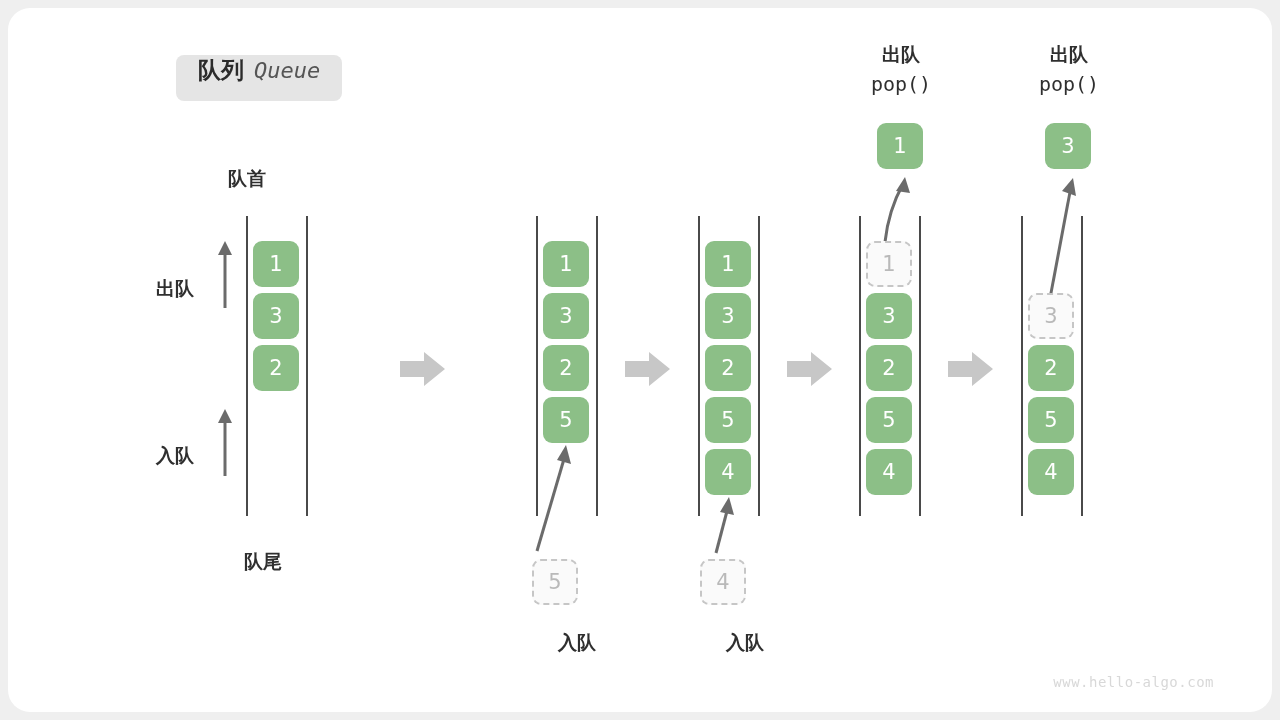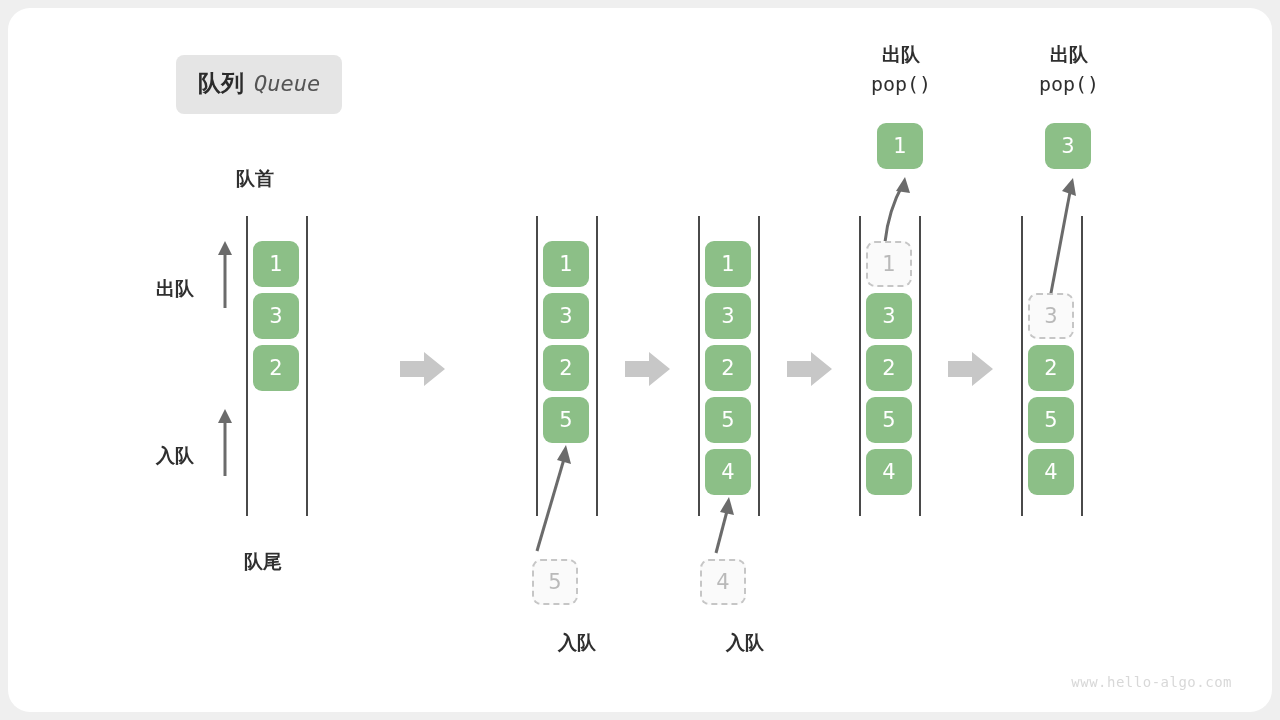--- a/index.html
+++ b/index.html
@@ -16,21 +16,21 @@
     border-radius:22px;
     overflow:hidden;
   }
   .abs{position:absolute;}
 
   
   #title-badge{
     left:168px;top:47px;
     background:#e5e5e5;
     border-radius:8px;
-    padding:13px 22px 15px 22px;
+    padding:0 22px 15px 22px;
     display:flex;align-items:baseline;gap:10px;
     white-space:nowrap;
   }
   #title-badge .cn{
     font-size:23px;font-weight:bold;color:#2b2b2b;
     font-family:"DejaVu Sans","Liberation Sans",sans-serif;
   }
   #title-badge .en{
     font-size:22px;color:#555;
     font-family:"DejaVu Sans Mono","Liberation Mono",monospace;
@@ -74,38 +74,38 @@
     box-sizing:border-box;
   }
   .cell.ghost{
     background:#fafafa;
     border:2px dashed #c6c6c6;
     color:#b9b9b9;
   }
 
   
   #watermark{
-    right:40px;bottom:22px;
+    right:58px;bottom:22px;
     font-family:"DejaVu Sans Mono","Liberation Mono",monospace;
     font-size:14px;color:#d8d8d8;letter-spacing:.5px;
   }
 
   svg{overflow:visible;}
 </style>
 </head>
 <body>
 
 <div id="card">
 
   <div id="title-badge" class="abs">
     <span class="cn">队列</span>
     <span class="en">Queue</span>
   </div>
 
-  <div class="abs cnlabel" style="left:228px;top:158px;">队首</div>
+  <div class="abs cnlabel" style="left:220px;top:158px;">队首</div>
   <div class="abs cnlabel" style="left:236px;top:541px;">队尾</div>
 
   <div class="abs cnlabel" style="left:148px;top:268px;">出队</div>
   <div class="abs cnlabel" style="left:148px;top:435px;">入队</div>
 
   <svg class="abs" style="left:205px;top:232px;" width="24" height="70">
     <line x1="12" y1="68" x2="12" y2="12" stroke="#6b6b6b" stroke-width="3"></line>
     <polygon points="12,1 5,15 19,15" fill="#6b6b6b"></polygon>
   </svg>
 

